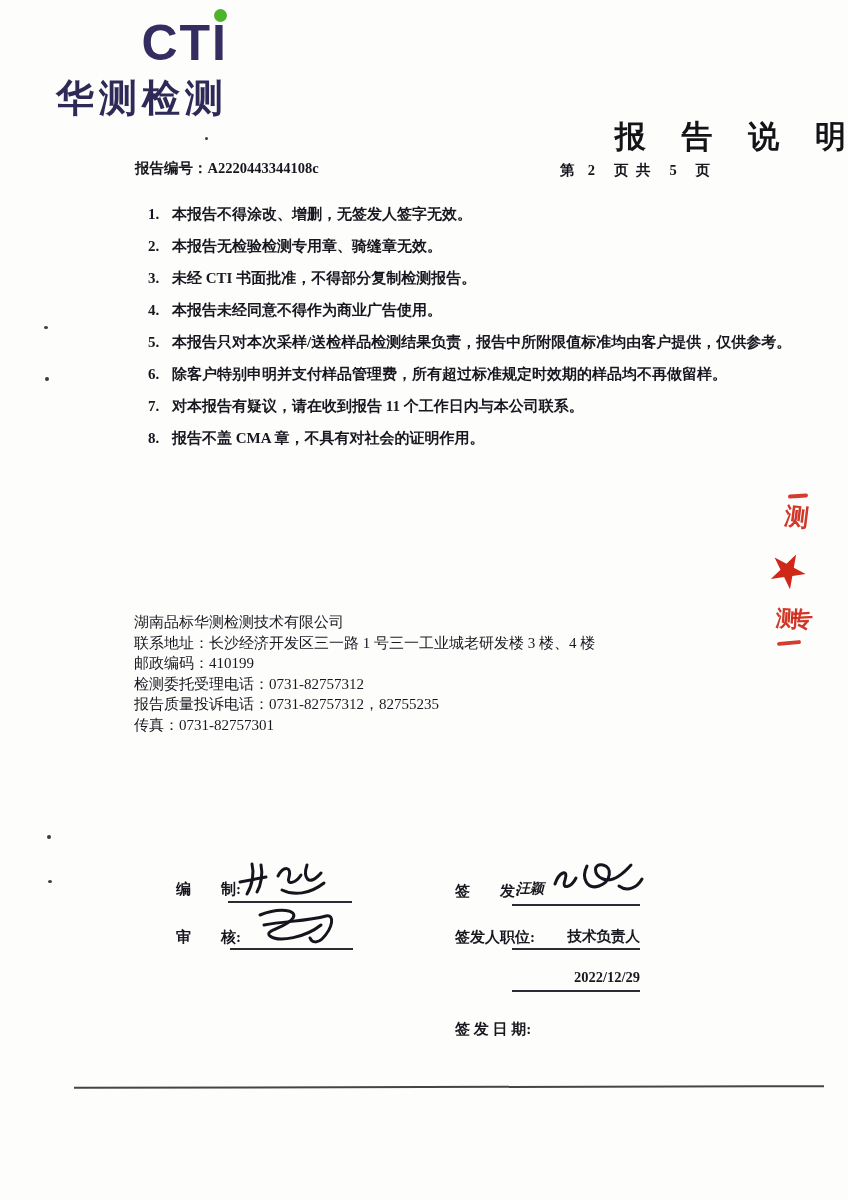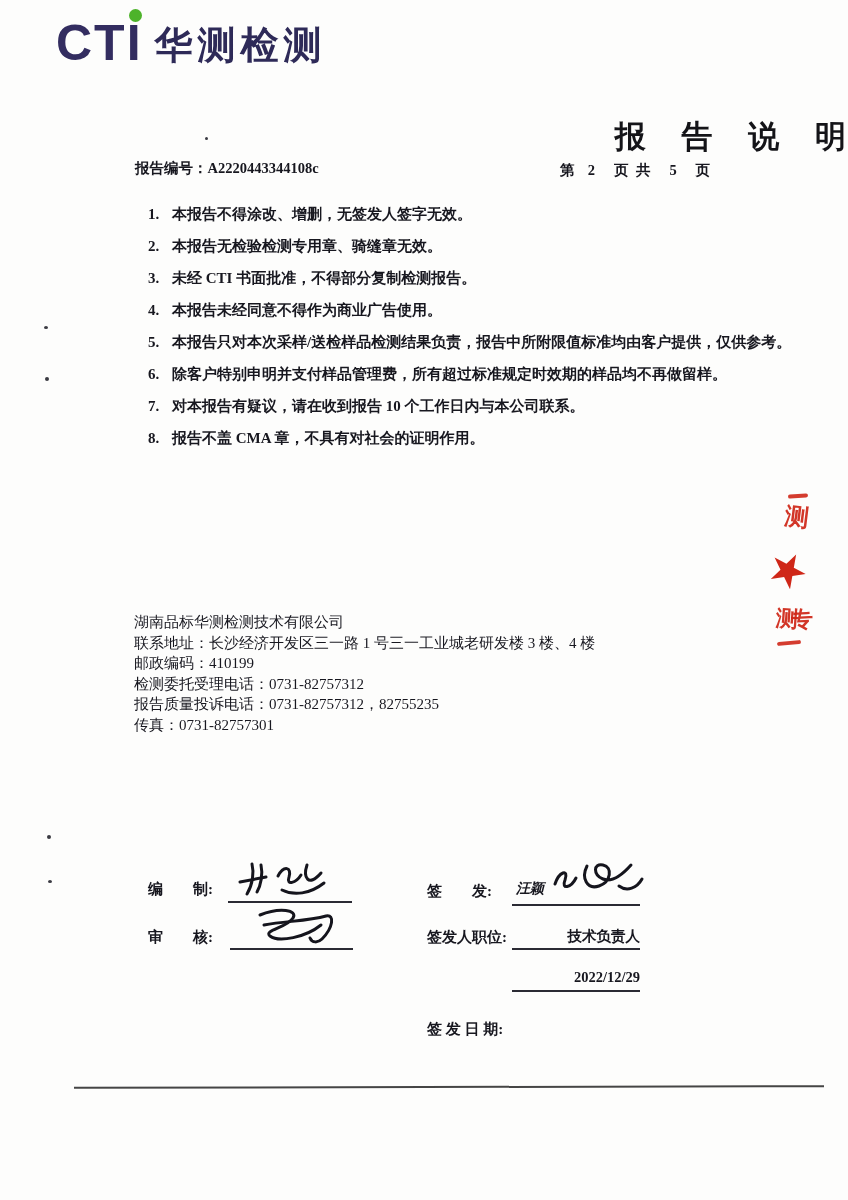--- a/index.html
+++ b/index.html
@@ -3,40 +3,40 @@
 <meta charset="utf-8">
 <style>
   html,body{margin:0;padding:0;background:#d9d9d9;}
   .page{
     position:relative;width:848px;height:1200px;margin:0 auto;
     background:#fdfdfc;overflow:hidden;
     font-family:"Liberation Serif","DejaVu Serif",serif;
     color:#1d1d26;
   }
   
-  .logo{position:absolute;top:20px;left:56px;display:flex;align-items:flex-end;gap:12px;}
+  .logo{position:absolute;top:20px;left:56px;display:flex;align-items:flex-end;gap:12px;flex-direction:column;}
   .logo-cti{position:relative;font-family:"Liberation Sans","DejaVu Sans",sans-serif;
     font-weight:bold;font-size:50px;line-height:46px;color:#332d60;letter-spacing:2px;}
   .logo-dot{position:absolute;top:-11px;right:1px;width:13px;height:13px;border-radius:50%;background:#4db32a;}
   .logo-cn{font-size:38px;line-height:40px;font-weight:bold;color:#2e2a58;letter-spacing:5px;padding-bottom:1px;}
   
   .doc-title{position:absolute;top:116px;left:0;width:100%;text-align:right;
     font-size:31px;letter-spacing:14px;color:#141418;font-weight:600;padding-left:12px;}
   .meta-row{position:absolute;top:159px;left:0;width:100%;font-size:14.5px;font-weight:bold;color:#17171f;}
   .report-no{position:absolute;left:135px;top:0;white-space:pre;}
   .page-info{position:absolute;left:560px;top:2px;white-space:pre;letter-spacing:2px;}
   
   .notes{position:absolute;top:205px;left:148px;right:50px;}
   .note{display:flex;margin-bottom:13px;font-size:15px;font-weight:bold;line-height:19px;color:#17171f;}
   .note-num{width:24px;flex:0 0 24px;}
   
   .company{position:absolute;top:612px;left:134px;font-size:15px;font-weight:normal;line-height:20.5px;color:#17171f;}
   .company div{white-space:pre;}
   
-  .sig-label{position:absolute;font-size:15px;font-weight:bold;white-space:pre;color:#17171f;}
+  .sig-label{position:absolute;font-size:15px;font-weight:bold;white-space:pre;color:#17171f;margin-left:28px;}
   .sig-line{position:absolute;height:2px;background:#2b2b34;}
   .sig-value{position:absolute;font-size:14.5px;font-weight:bold;text-align:right;color:#17171f;}
   .sig-svg{position:absolute;}
   .issuer-name{position:absolute;font-size:14px;font-weight:bold;color:#17171f;}
   
   .seal-frag{position:absolute;color:#cf2718;font-weight:bold;opacity:.93;}
   .seal-bar{position:absolute;background:#cf2718;opacity:.9;border-radius:2px;}
   .seal-star{position:absolute;color:#cf2718;font-family:"DejaVu Sans",sans-serif;}
   
   .footer-sep{position:absolute;top:1086px;left:74px;width:750px;height:2px;background:#454545;transform:rotate(-.12deg);}
@@ -84,21 +84,21 @@
     <div class="note">
         <span class="note-num">5.</span>
         <span>本报告只对本次采样/送检样品检测结果负责，报告中所附限值标准均由客户提供，仅供参考。</span>
       </div>
     <div class="note">
         <span class="note-num">6.</span>
         <span>除客户特别申明并支付样品管理费，所有超过标准规定时效期的样品均不再做留样。</span>
       </div>
     <div class="note">
         <span class="note-num">7.</span>
-        <span>对本报告有疑议，请在收到报告 10 个工作日内与本公司联系。</span>
+        <span>对本报告有疑议，请在收到报告 11 个工作日内与本公司联系。</span>
       </div>
     <div class="note">
         <span class="note-num">8.</span>
         <span>报告不盖 CMA 章，不具有对社会的证明作用。</span>
       </div>
   </div>
 
   <div class="seal-bar" style="left:788px;top:494px;width:20px;height:4px;transform:rotate(-4deg);"></div>
   <div class="seal-frag" style="left:785px;top:501px;font-size:24px;transform:rotate(7deg);">测</div>
   <div class="seal-star" style="left:768px;top:544px;font-size:46px;transform:rotate(100deg);">★</div>

